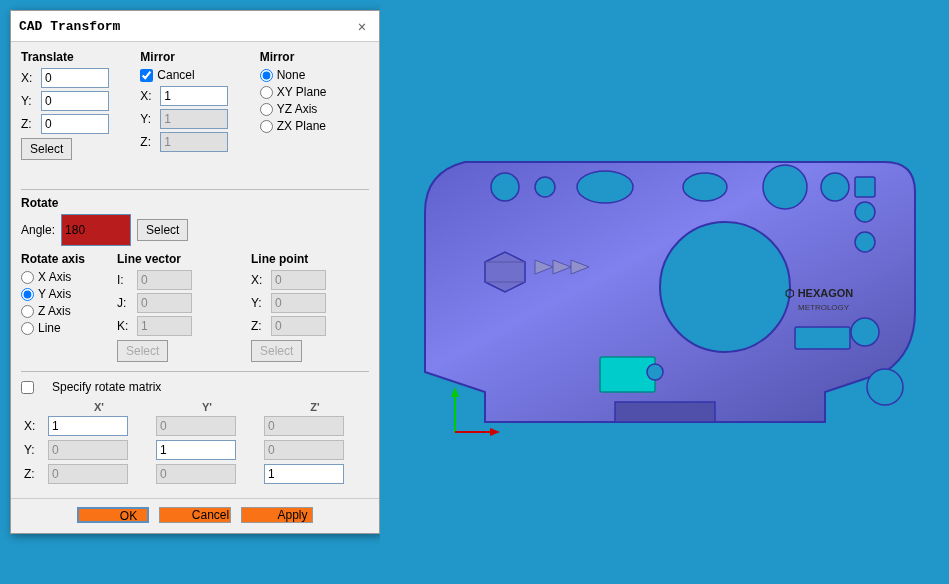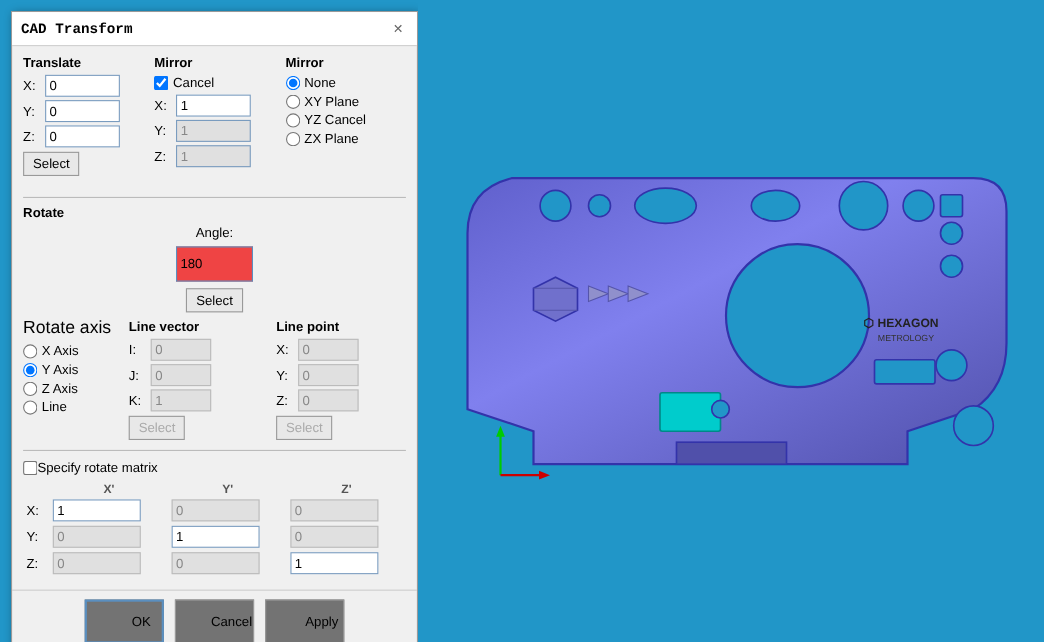--- a/index.html
+++ b/index.html
@@ -48,21 +48,22 @@
     }
     .keep-original {
       display: flex;
       align-items: center;
       gap: 4px;
       margin-bottom: 8px;
     }
     .sections-row {
       display: flex;
       gap: 10px;
-      margin-bottom: 16px;
+      margin-bottom: 26px;
+      justify-content: flex-end;
     }
     .section {
       flex: 1;
     }
     .section-title {
       font-weight: 600;
       margin-bottom: 4px;
       font-size: 12px;
     }
     .field-row {
@@ -118,44 +119,43 @@
       margin: 6px 0;
     }
     .rotate-section .section-title {
       margin-bottom: 4px;
     }
     .angle-row {
       display: flex;
       align-items: center;
       gap: 6px;
       margin-bottom: 6px;
-      flex-direction: column;
     }
     .angle-label {
       font-size: 12px;
     }
     .angle-input {
       width: 70px;
       height: 16px;
       border: 1px solid #7a9cbf;
-      background: #ef4444;
+      background: #b91c1c;
       padding: 15px 3px;
       font-size: 12px;
       outline: none;
     }
     .rotate-axis-section {
       display: flex;
       gap: 8px;
     }
     .rotate-axis-col {
       min-width: 80px;
     }
     .rotate-axis-title {
-      font-weight: 400;
-      font-size: 16px;
+      font-weight: 700;
+      font-size: 12px;
       margin-bottom: 4px;
     }
     .line-vector-col, .line-point-col {
       flex: 1;
     }
     .line-col-title {
       font-weight: 700;
       font-size: 12px;
       margin-bottom: 4px;
     }
@@ -164,21 +164,21 @@
       height: 20px;
       border: 1px solid #bbb;
       background: #e0e0e0;
       padding: 1px 3px;
       font-size: 12px;
       color: #888;
     }
     .specify-matrix {
       display: flex;
       align-items: center;
-      gap: 0;
+      gap: 18px;
       margin-top: 8px;
       margin-bottom: 6px;
     }
     .rotate-matrix-title {
       font-weight: 600;
       font-size: 12px;
       margin-bottom: 4px;
     }
     .matrix-table {
       width: 100%;
@@ -216,23 +216,23 @@
     .footer {
       display: flex;
       justify-content: center;
       gap: 10px;
       padding: 8px 10px 10px;
       border-top: 1px solid #ccc;
       margin-top: 4px;
     }
     .footer-btn {
       width: 72px;
-      height: 40px;
+      height: 16px;
       border: 1px solid #999;
-      background: #737373;
+      background: #f97316;
       cursor: pointer;
       font-size: 12px;
       padding-left: 31px;
     }
     .footer-btn.ok {
       border: 2px solid #5a8fc0;
     }
 
     
     .cad-viewport {
@@ -304,21 +304,21 @@
         <div class="radio-row">
           <input type="radio" name="mirror" checked="" style="">
           <label>None</label>
         </div>
         <div class="radio-row">
           <input type="radio" name="mirror" style="">
           <label>XY Plane</label>
         </div>
         <div class="radio-row">
           <input type="radio" name="mirror" style="">
-          <label>YZ Cancel</label>
+          <label>YZ Axis</label>
         </div>
         <div class="radio-row">
           <input type="radio" name="mirror" style="">
           <label>ZX Plane</label>
         </div>
       </div>
     </div>
 
     <hr class="divider">
 

